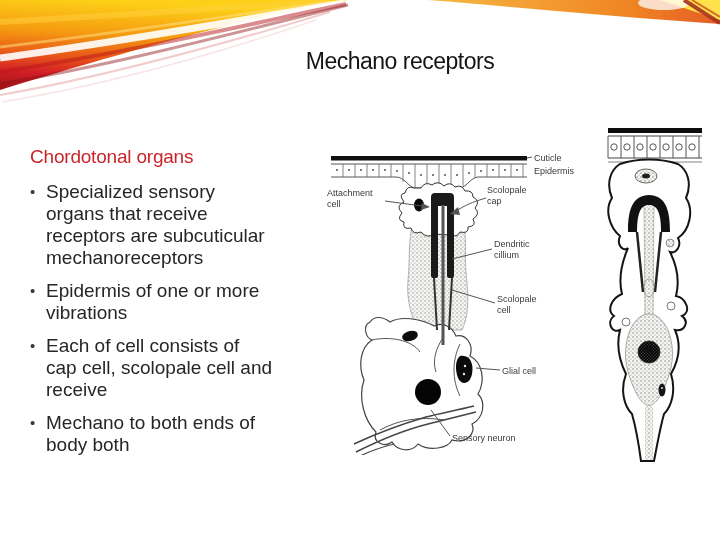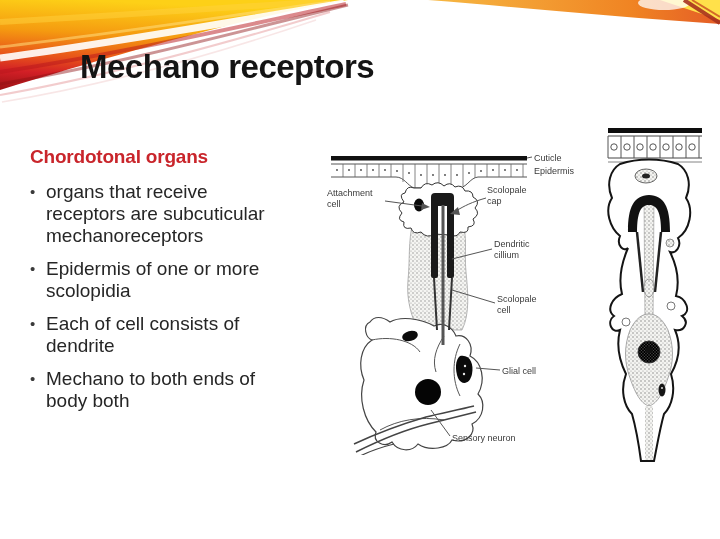--- a/index.html
+++ b/index.html
@@ -2,26 +2,26 @@
 <html><head>
 <meta charset="utf-8">
 <style>
   html,body{margin:0;padding:0;background:#ffffff;}
   #slide{
     position:relative;width:720px;height:539px;overflow:hidden;
     background:#ffffff;font-family:"Liberation Sans",sans-serif;
   }
   #header-art{position:absolute;left:0;top:0;width:720px;height:130px;}
   .title{
-    position:absolute;left:80px;right:0;top:48px;text-align:left;
-    font-size:33px;font-weight:700;color:#141414;letter-spacing:-0.5px;
+    position:absolute;left:80px;right:0;top:48px;text-align:center;
+    font-size:23px;font-weight:400;color:#141414;letter-spacing:-0.5px;
   }
   .section-heading{
     position:absolute;left:30px;top:146px;
-    font-size:19px;font-weight:700;color:#c9252b;letter-spacing:-0.2px;
+    font-size:19px;font-weight:400;color:#c9252b;letter-spacing:-0.2px;
   }
   .bullets{position:absolute;left:30px;top:181px;width:292px;}
   .bullet{display:flex;margin-bottom:11px;font-size:19px;line-height:22px;color:#262626;}
   .bullet .marker{flex:0 0 16px;font-size:15px;line-height:22px;color:#3a3a3a;}
   .dmain{position:absolute;left:325px;top:145px;}
   .dside{position:absolute;left:595px;top:122px;}
   .dlabel{font-family:"Liberation Sans",sans-serif;font-size:9px;fill:#3a3a3a;}
 </style>
 </head>
 <body>
@@ -59,37 +59,39 @@
   </svg>
 
   <div class="title">Mechano receptors</div>
 
   <div class="section-heading">Chordotonal organs</div>
 
   <div class="bullets">
     <div class="bullet">
       <span class="marker">•</span>
       <span>
+        <div>Specialized sensory</div>
         <div>organs that receive</div>
         <div>receptors are subcuticular</div>
         <div>mechanoreceptors</div>
       </span>
     </div>
     <div class="bullet">
       <span class="marker">•</span>
       <span>
         <div>Epidermis of one or more</div>
-        <div>scolopidia</div>
+        <div>vibrations</div>
       </span>
     </div>
     <div class="bullet">
       <span class="marker">•</span>
       <span>
         <div>Each of cell consists of</div>
-        <div>dendrite</div>
+        <div>cap cell, scolopale cell and</div>
+        <div>receive</div>
       </span>
     </div>
     <div class="bullet">
       <span class="marker">•</span>
       <span>
         <div>Mechano to both ends of</div>
         <div>body both</div>
       </span>
     </div>
   </div>

